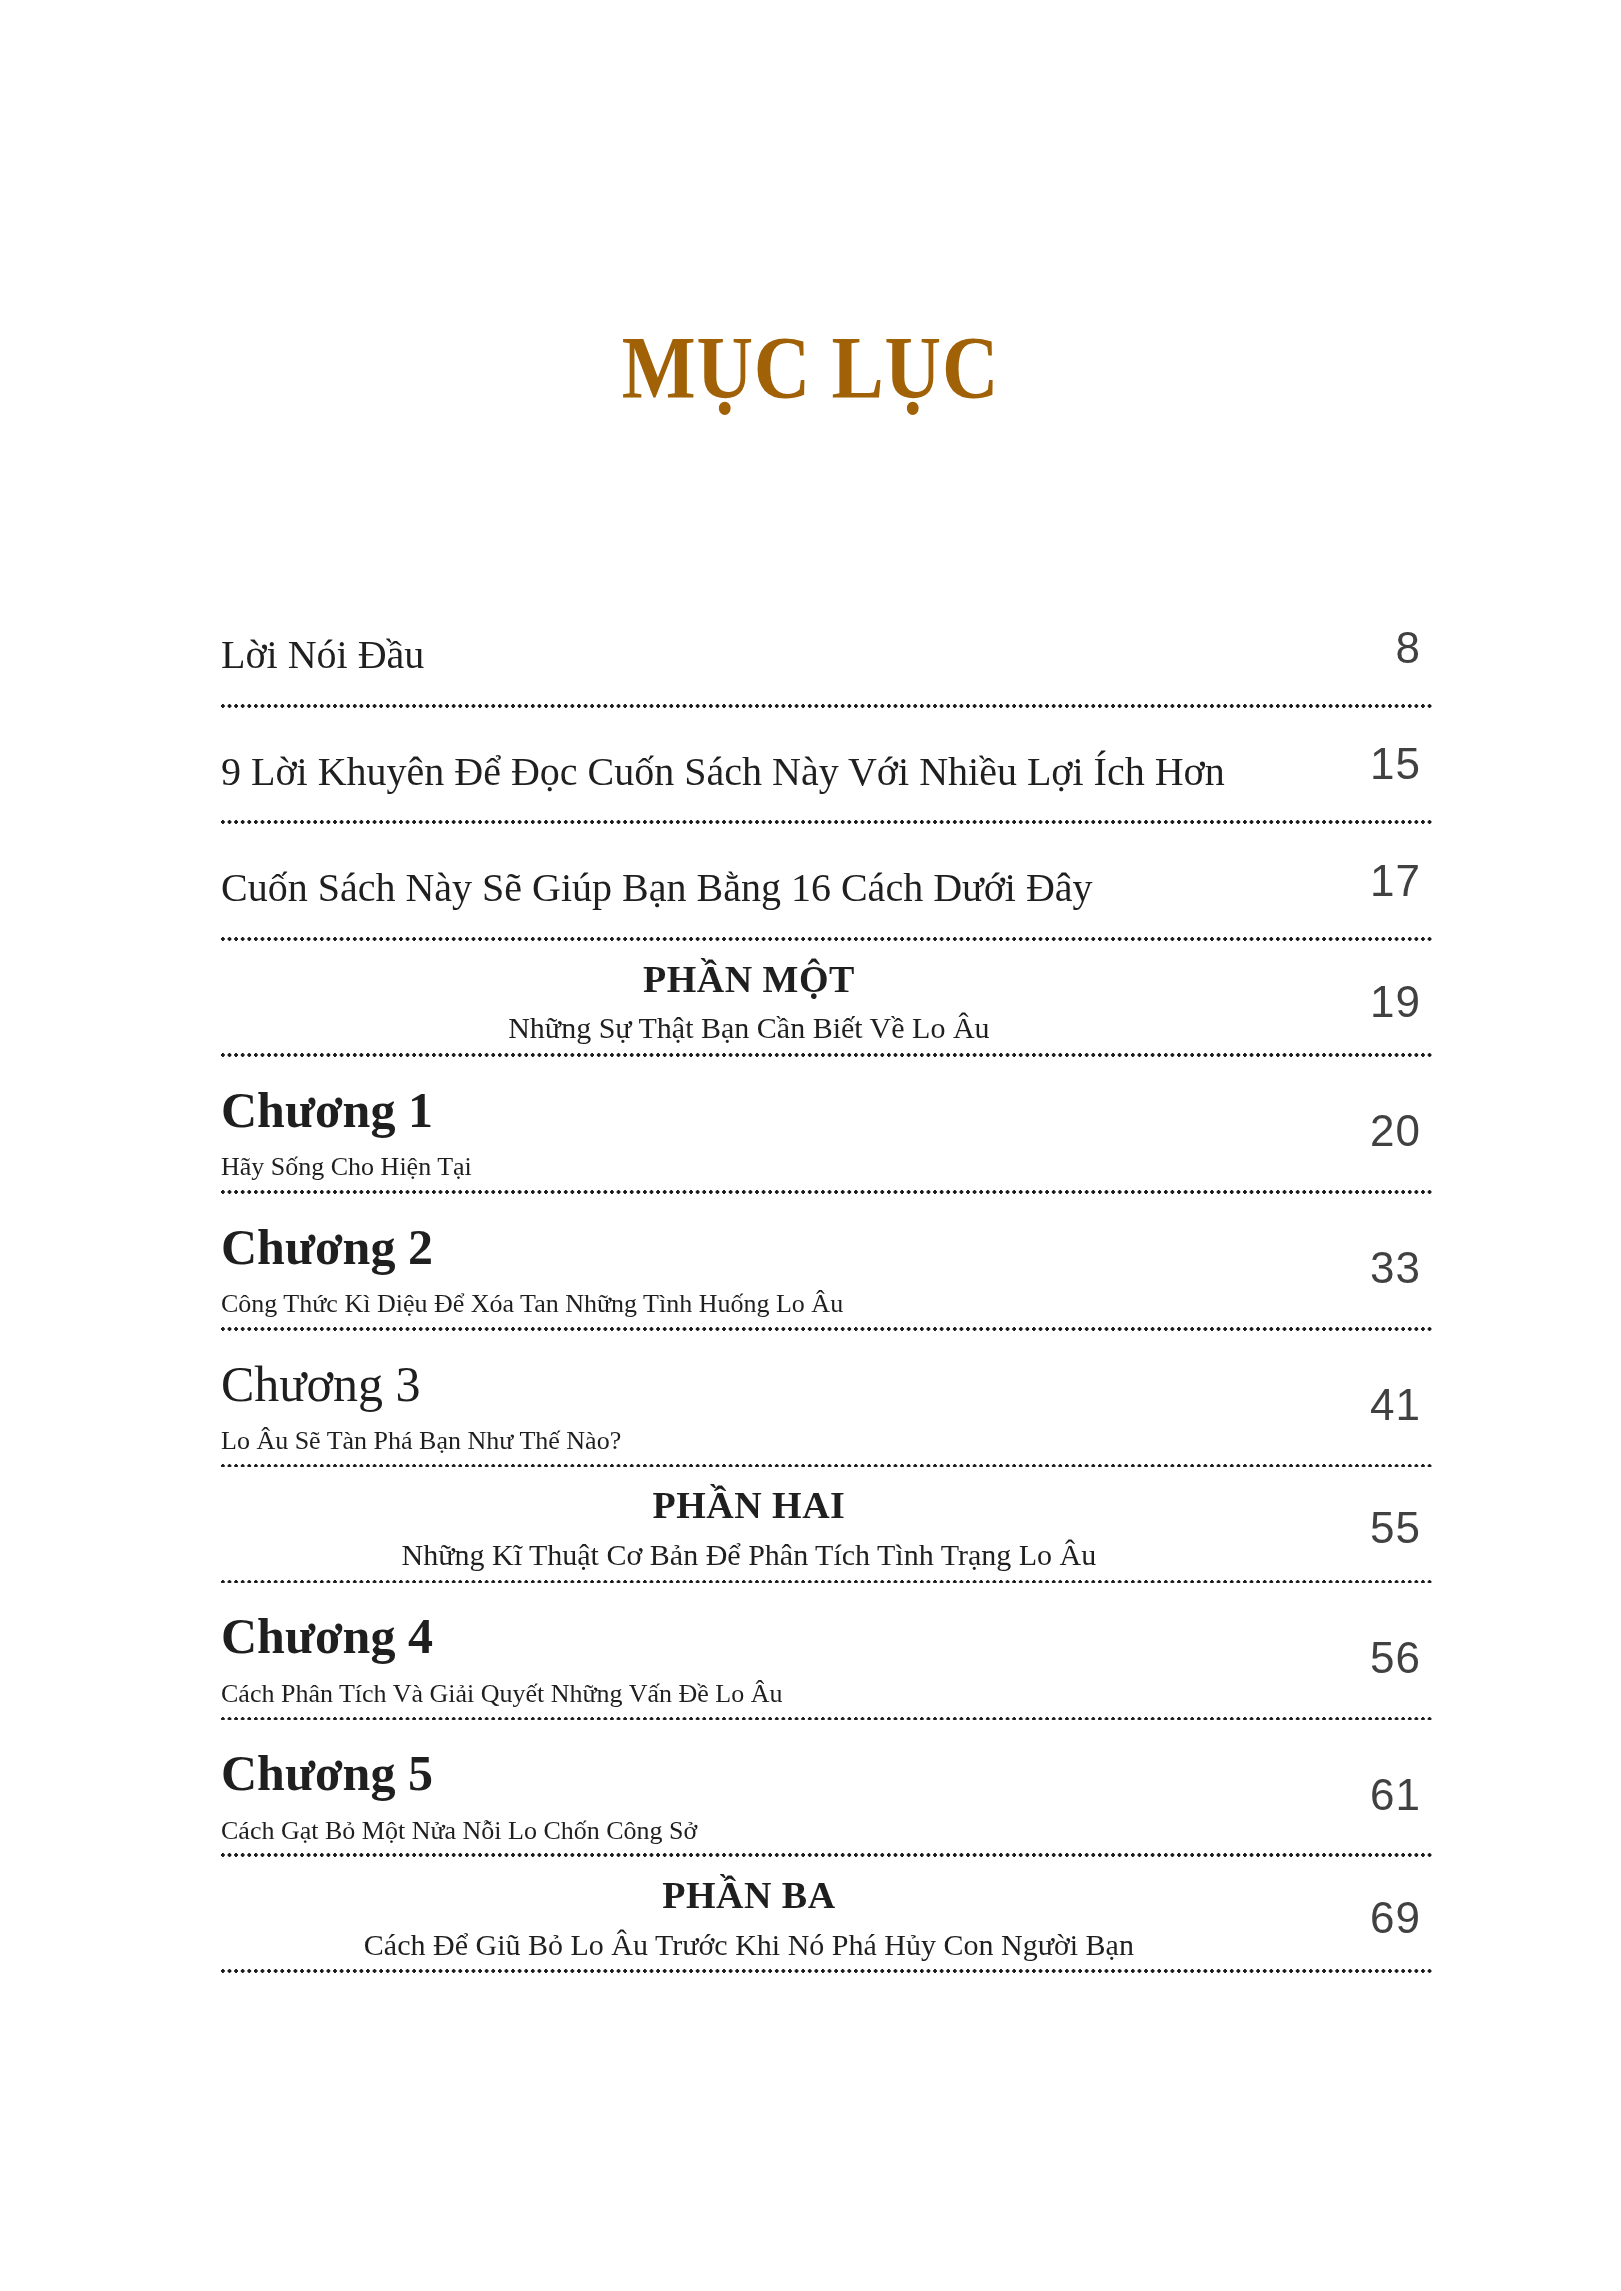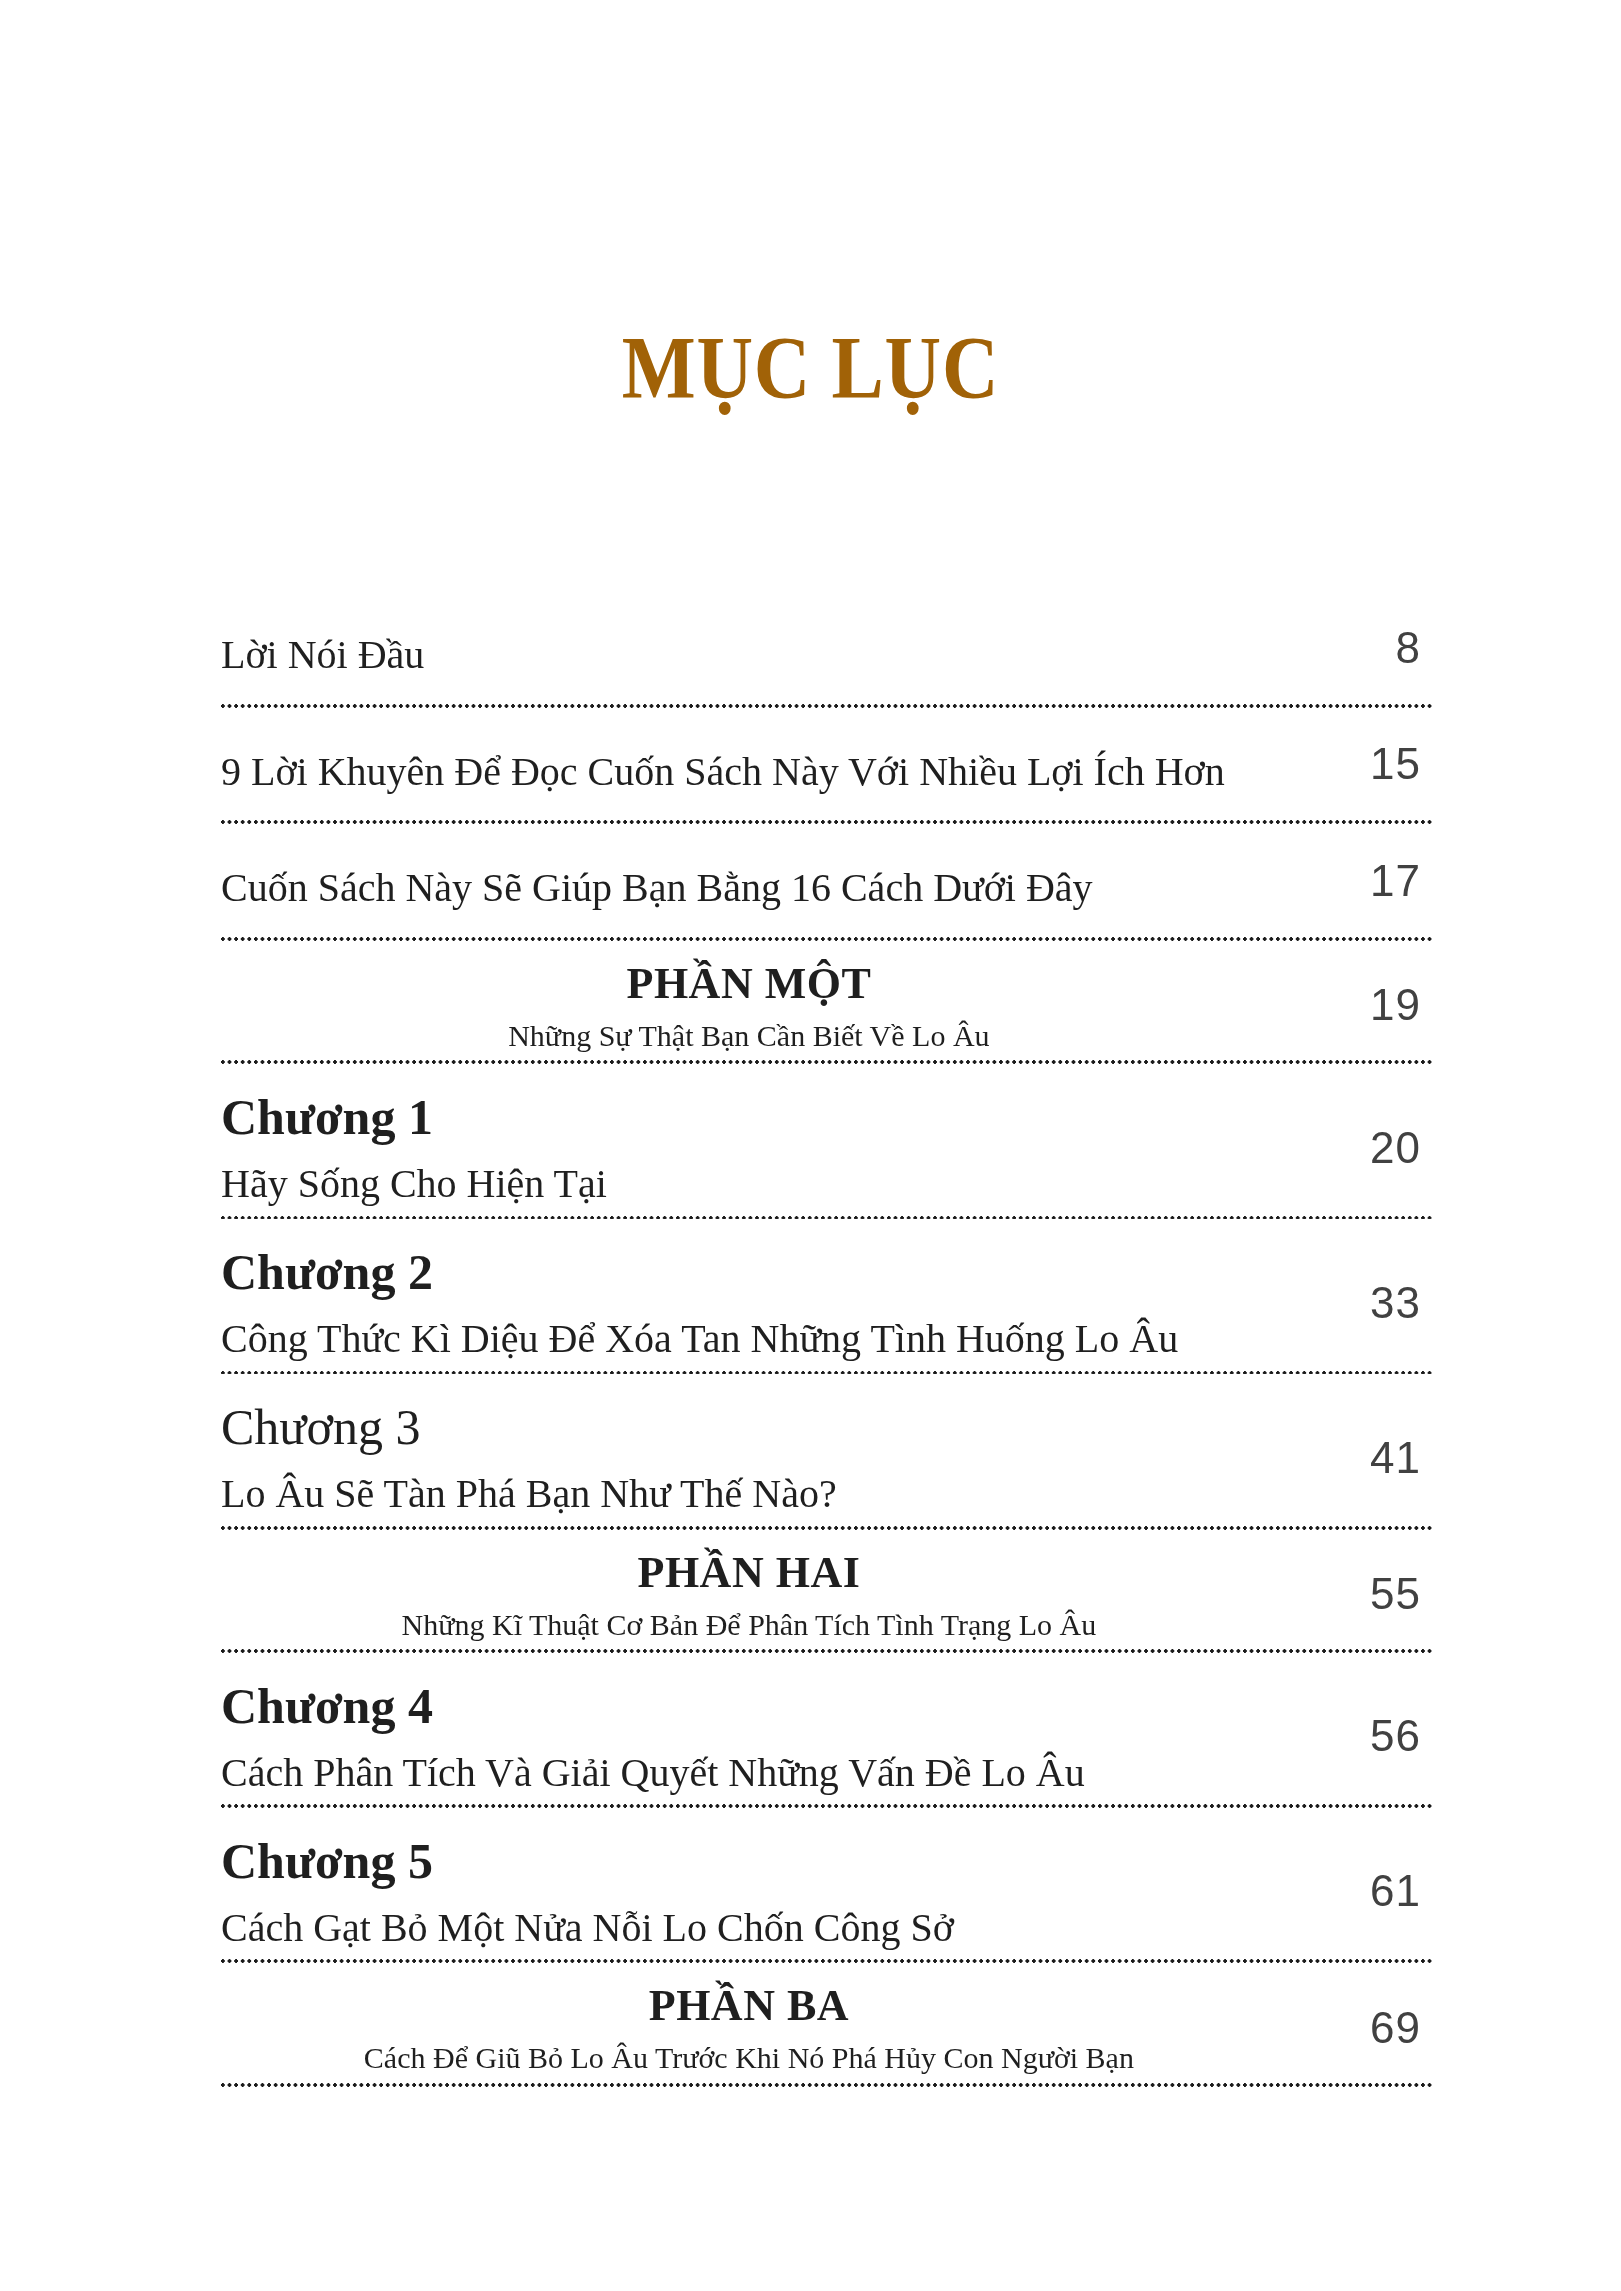--- a/index.html
+++ b/index.html
@@ -76,29 +76,29 @@
   .row.chapter { padding: 21px 0 9.5px; }
   .chapter-label {
     font-size: 50px;
     font-weight: 700;
     line-height: 1.3;
     white-space: nowrap;
   }
   .chapter-label.regular { font-weight: 400; }
   .chapter-subtitle {
     margin-top: 7.6px;
-    font-size: 40px;
+    font-size: 26px;
     line-height: 1.3;
     white-space: nowrap;
   }
   
   .row.part { padding: 15px 0 9.5px; }
   .part-label {
     text-align: center;
-    font-size: 44px;
+    font-size: 38px;
     font-weight: 700;
     line-height: 1.25;
     letter-spacing: 0.5px;
     white-space: nowrap;
   }
   .part-subtitle {
     margin-top: 5px;
     text-align: center;
     font-size: 30px;
     line-height: 1.3;

